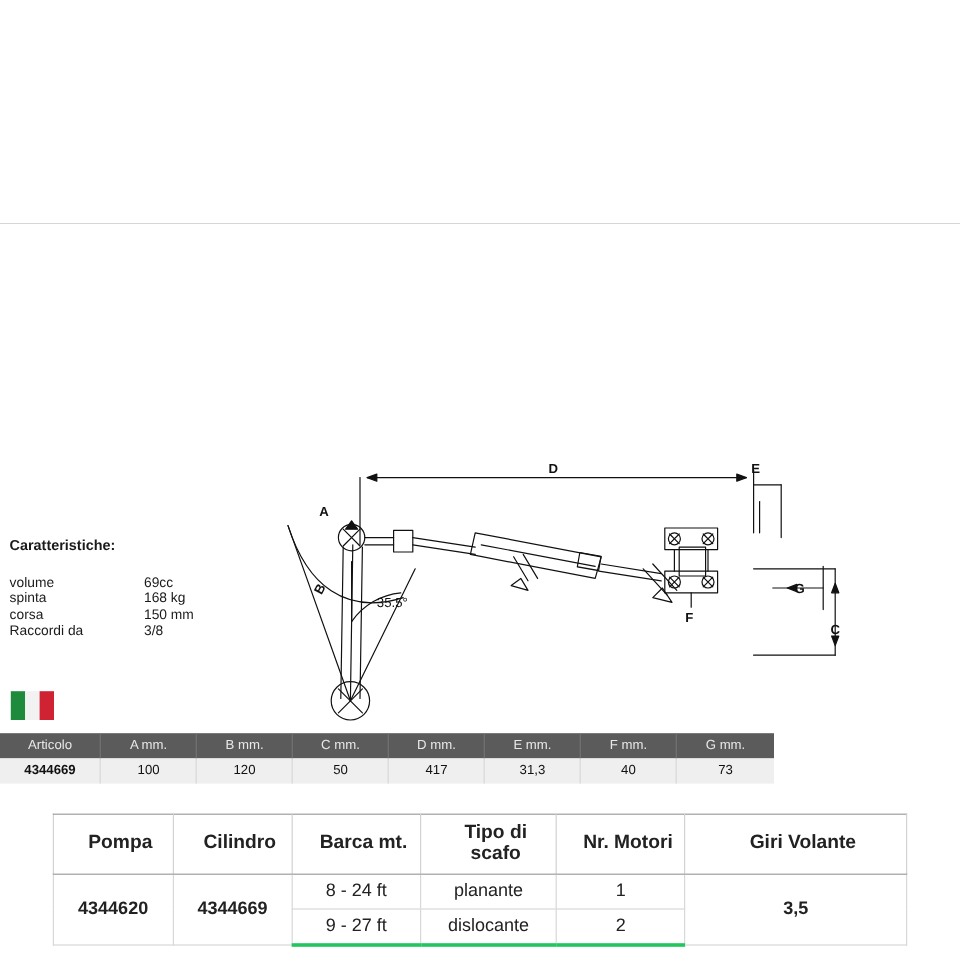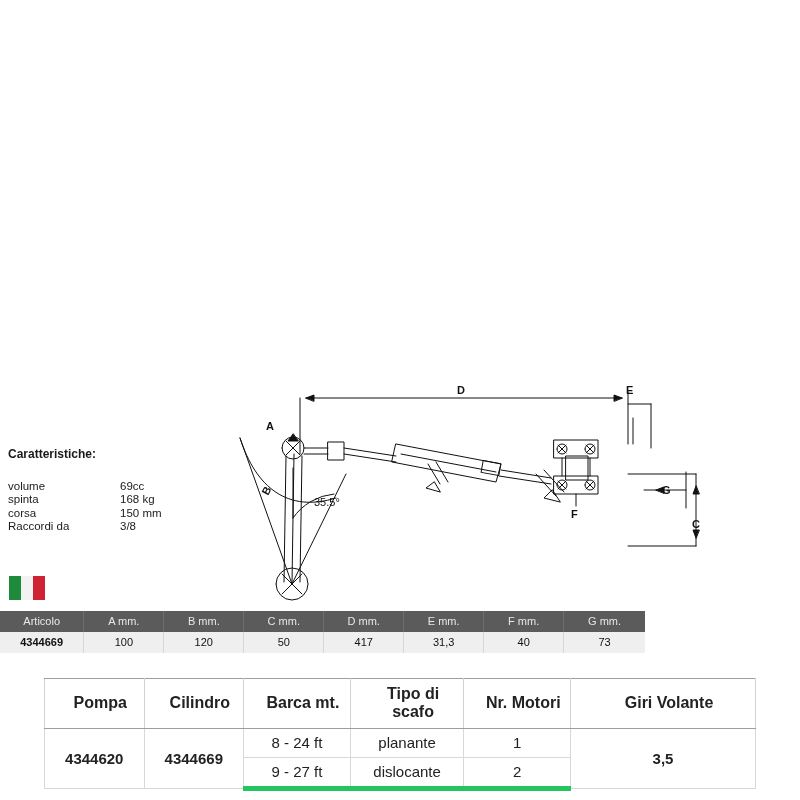--- a/index.html
+++ b/index.html
@@ -73,21 +73,21 @@
     font-weight:bold;font-size:16px;color:#222;text-align:center;
     padding:6px 4px 7px 16px;
     border-left:1px solid #d2d2d2;border-right:1px solid #d2d2d2;
     border-top:1px solid #9e9e9e;border-bottom:1px solid #9e9e9e;
   }
   .spectable td{
     font-size:15px;color:#222;text-align:center;
     padding:5px 4px 6px 4px;
     border:1px solid #d8d8d8;
   }
-  .spectable tr:last-child td{border-bottom:5px solid #22c55e;margin-top:33px;}
+  .spectable tr:last-child td{border-bottom:3px solid #22c55e;margin-top:33px;}
   .spectable .merged{vertical-align:middle;font-weight:bold;}
 </style>
 </head>
 <body>
 
 <div class="bar top"></div>
 <div class="sheet">
 
   <div class="carat">
     <div class="title">Caratteristiche:</div>

